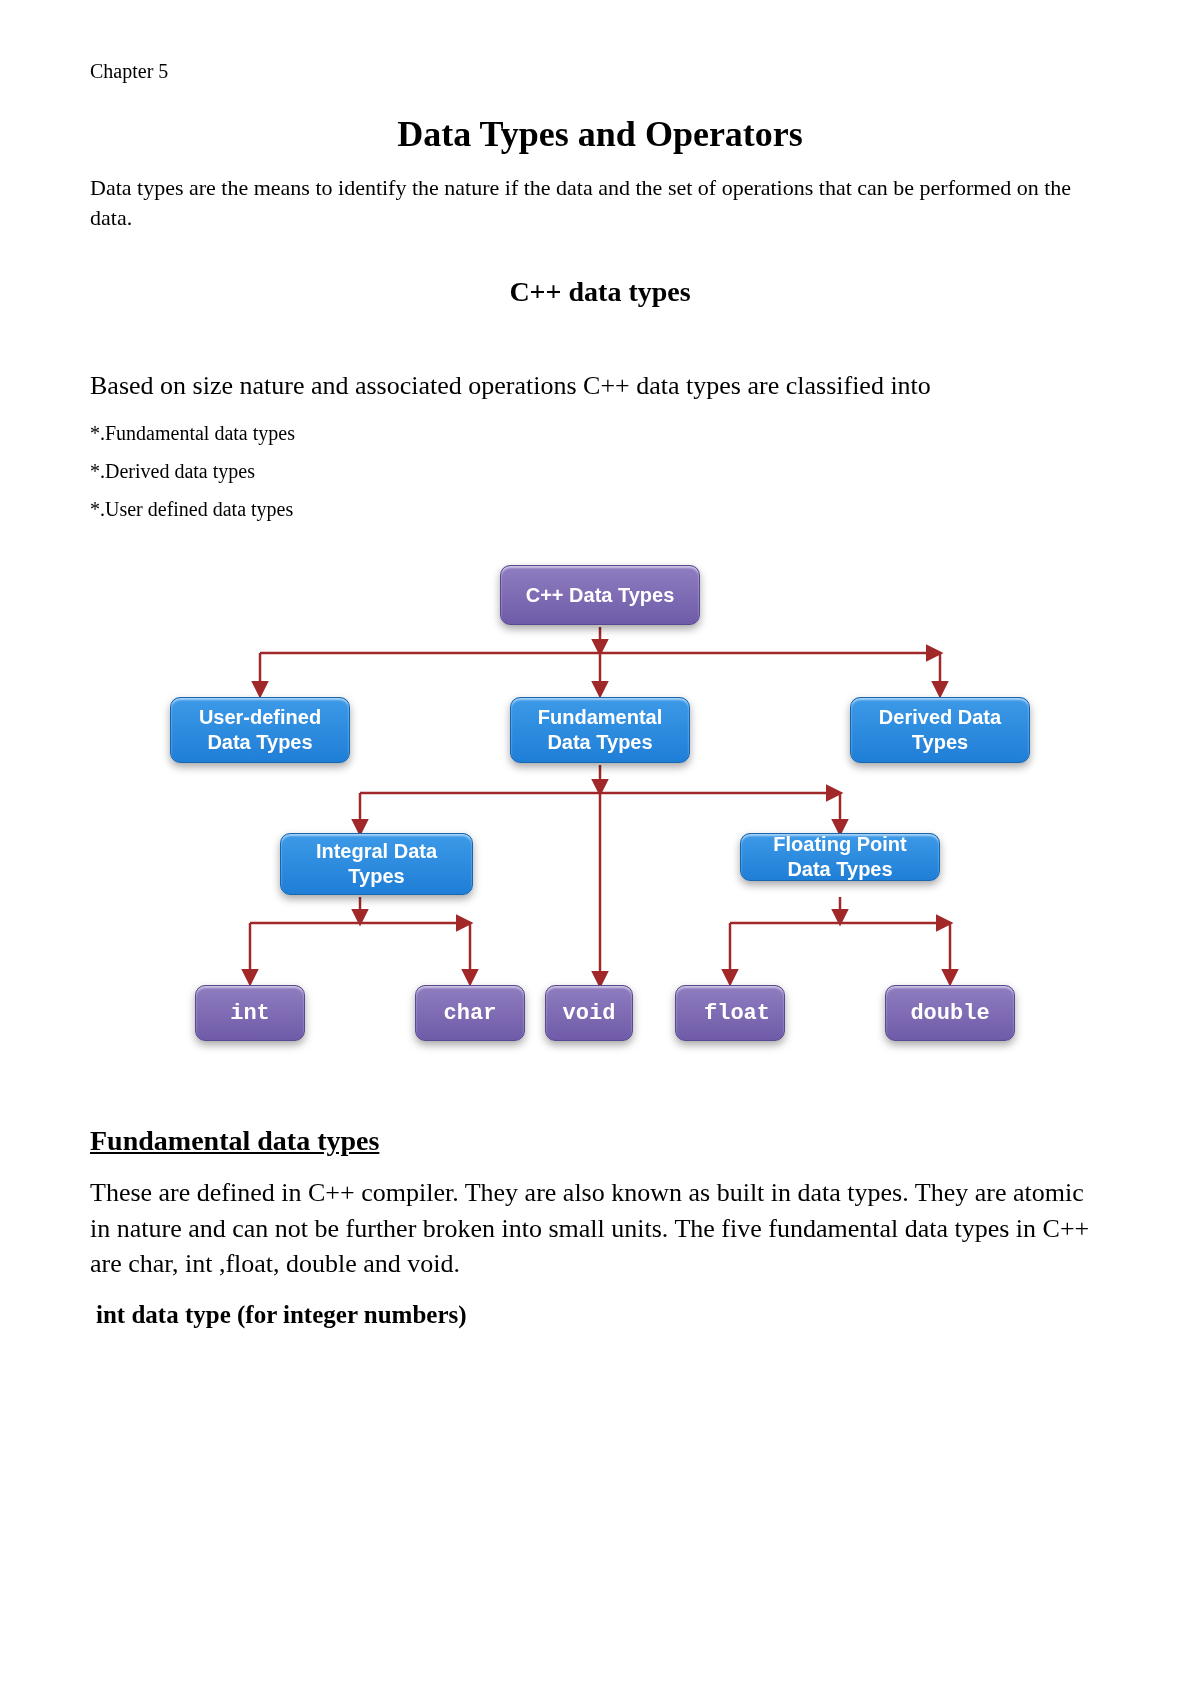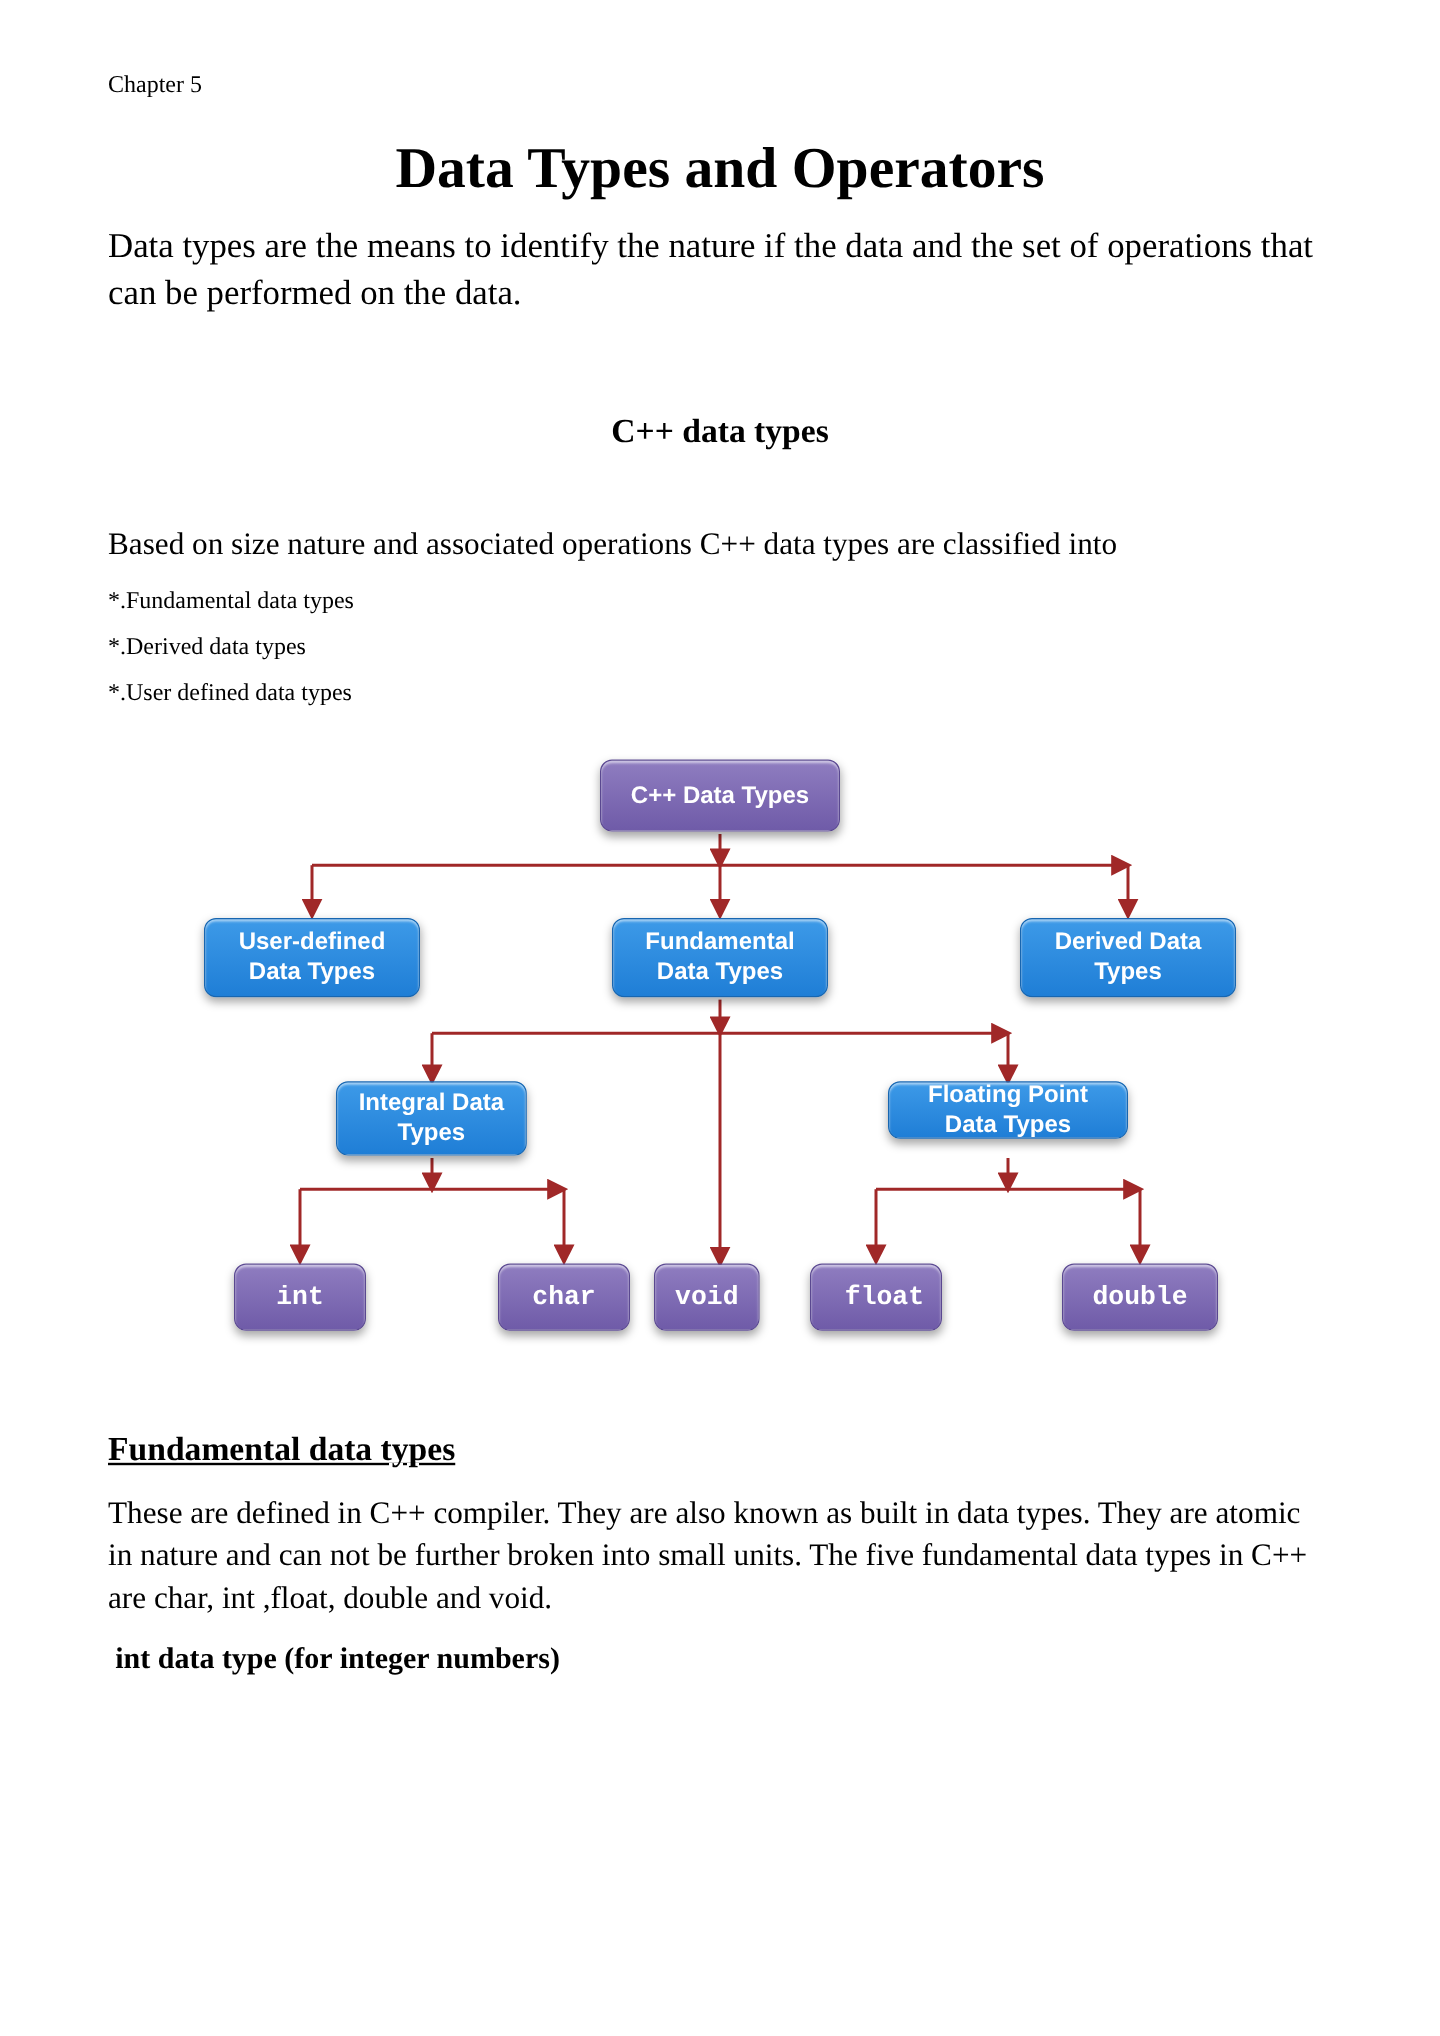--- a/index.html
+++ b/index.html
@@ -6,26 +6,26 @@
   body {
     width: 1200px;
     height: 1697px;
     background: #fff;
     font-family: "Times New Roman", Times, serif;
     color: #000;
     padding: 60px 90px 60px 90px;
   }
   .chapter-label { font-size: 20px; margin-bottom: 30px; }
   .main-title {
-    font-size: 48px;
+    font-size: 36px;
     font-weight: bold;
     text-align: center;
     margin-bottom: 18px;
   }
-  .intro-para { font-size: 29px; line-height: 1.35; margin-bottom: 80px; }
+  .intro-para { font-size: 22px; line-height: 1.35; margin-bottom: 44px; }
   .section-heading {
     font-size: 28px;
     font-weight: bold;
     text-align: center;
     margin-bottom: 60px;
   }
   .para { font-size: 26px; line-height: 1.35; margin-bottom: 14px; }
   .bullet { font-size: 20px; line-height: 1.6; margin-bottom: 6px; }
   .sub-heading {
     font-size: 28px;
@@ -131,21 +131,21 @@
       <path d="M810,358 L810,418"></path>
     </g>
   </svg>
 
   <div class="node purple" style="left:360px; top:0; width:200px; height:60px;">C++ Data Types</div>
 
   <div class="node blue" style="left:30px; top:132px; width:180px; height:66px;">User-defined Data Types</div>
   <div class="node blue" style="left:370px; top:132px; width:180px; height:66px;">Fundamental Data  Types</div>
   <div class="node blue" style="left:710px; top:132px; width:180px; height:66px;">Derived Data Types</div>
 
-  <div class="node blue" style="left:140px; top:268px; width:159px; height:62px;">Integral Data Types</div>
+  <div class="node blue" style="left:140px; top:268px; width:193px; height:62px;">Integral Data Types</div>
   <div class="node blue" style="left:600px; top:268px; width:200px; height:48px;">Floating Point Data Types</div>
 
   <div class="node purple leaf" style="left:55px; top:420px; width:110px; height:56px;">int</div>
   <div class="node purple leaf" style="left:275px; top:420px; width:110px; height:56px;">char</div>
   <div class="node purple leaf" style="left:405px; top:420px; width:88px; height:56px;">void</div>
   <div class="node purple leaf" style="left:535px; top:420px; width:110px; height:56px;padding-left:28px;">float</div>
   <div class="node purple leaf" style="left:745px; top:420px; width:130px; height:56px;font-family:Liberation Mono, monospace;">double</div>
 </div>
 
 <h3 class="sub-heading">Fundamental data types</h3>

